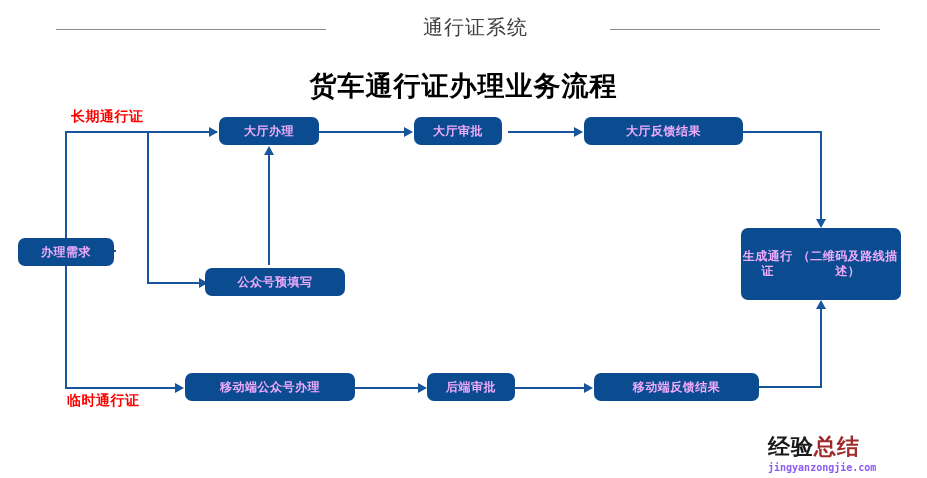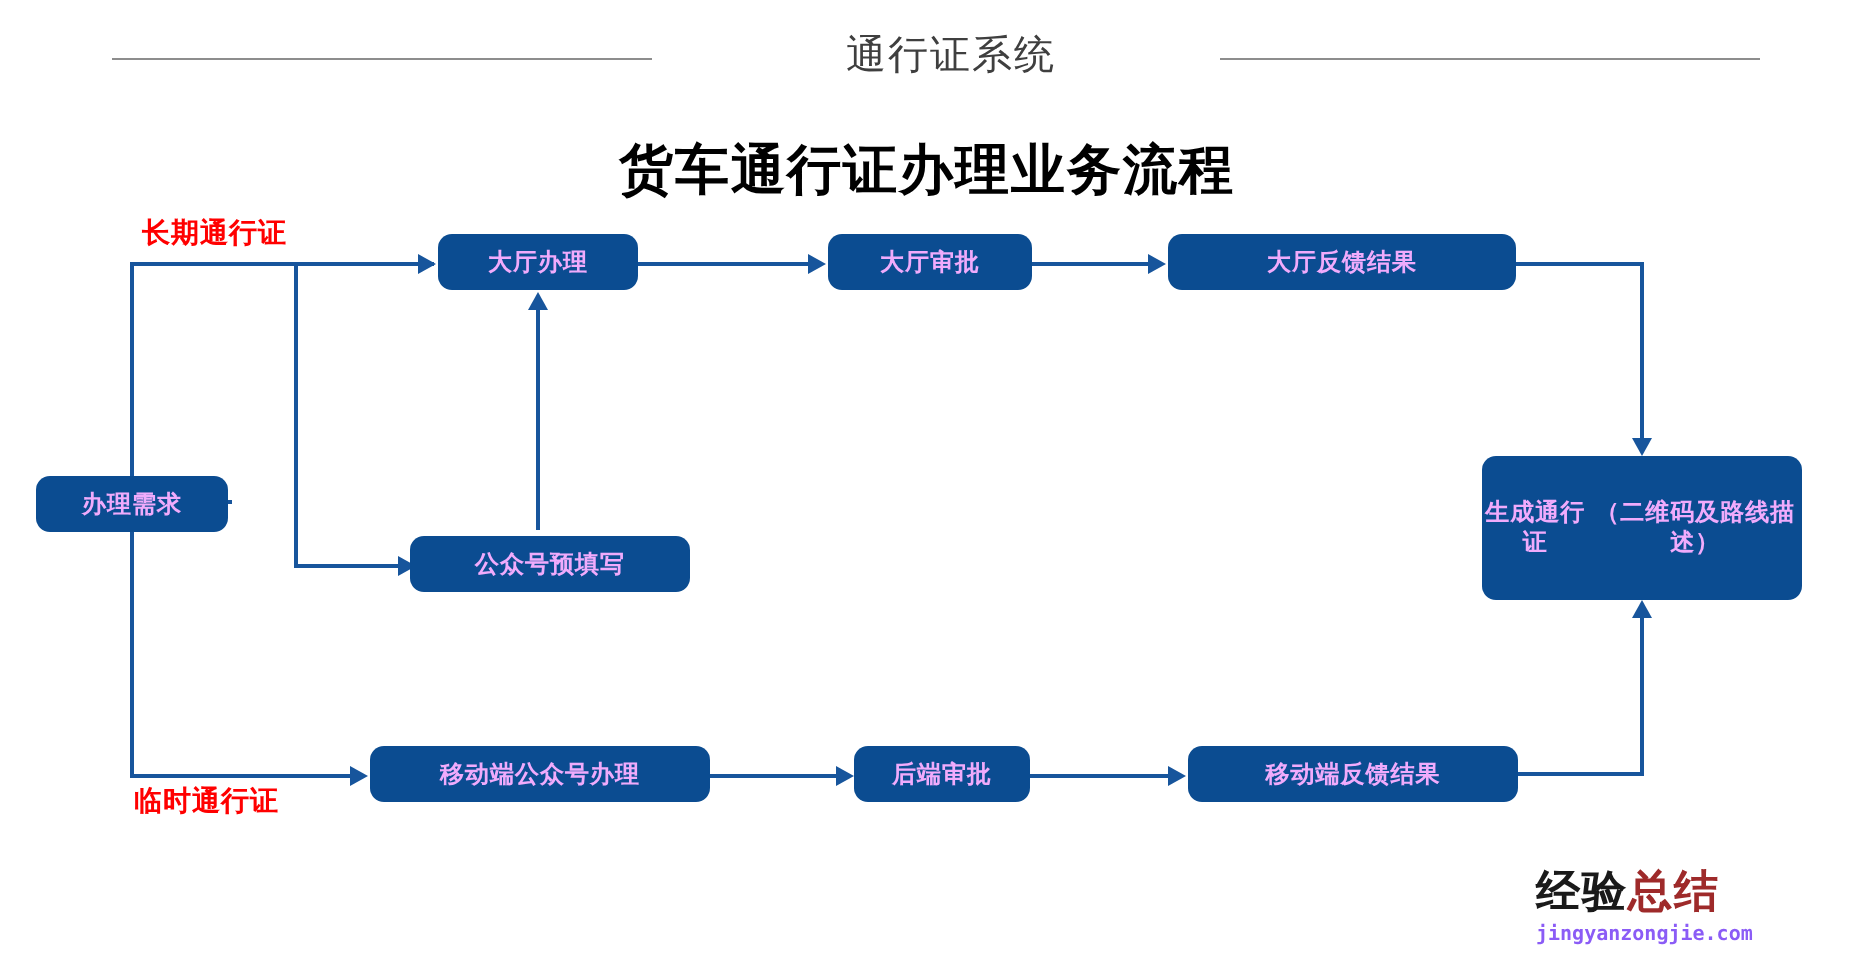--- a/index.html
+++ b/index.html
@@ -192,23 +192,23 @@
 
   <div class="redlabel" style="left:71px; top:108px;">长期通行证</div>
   <div class="redlabel" style="left:67px; top:392px;">临时通行证</div>
 
   <div class="node" style="left:18px; top:238px; width:96px; height:28px;">办理需求</div>
 
   <div class="node" style="left:219px; top:117px; width:100px; height:28px;">大厅办理</div>
 
   <div class="node" style="left:205px; top:268px; width:140px; height:28px;">公众号预填写</div>
 
-  <div class="node" style="left:414px; top:117px; width:102px; height:28px;">大厅审批</div>
-
-  <div class="node" style="left:584px; top:117px; width:174px; height:28px;">大厅反馈结果</div>
+  <div class="node" style="left:414px; top:117px; width:88px; height:28px;">大厅审批</div>
+
+  <div class="node" style="left:584px; top:117px; width:159px; height:28px;">大厅反馈结果</div>
 
   <div class="node" style="left:741px; top:228px; width:160px; height:72px; flex-direction:row;">
     <span class="l2">生成通行证</span>
     <span class="l2">（二维码及路线描述）</span>
   </div>
 
   <div class="node" style="left:185px; top:373px; width:170px; height:28px;">移动端公众号办理</div>
 
   <div class="node" style="left:594px; top:373px; width:165px; height:28px;">移动端反馈结果</div>
 

